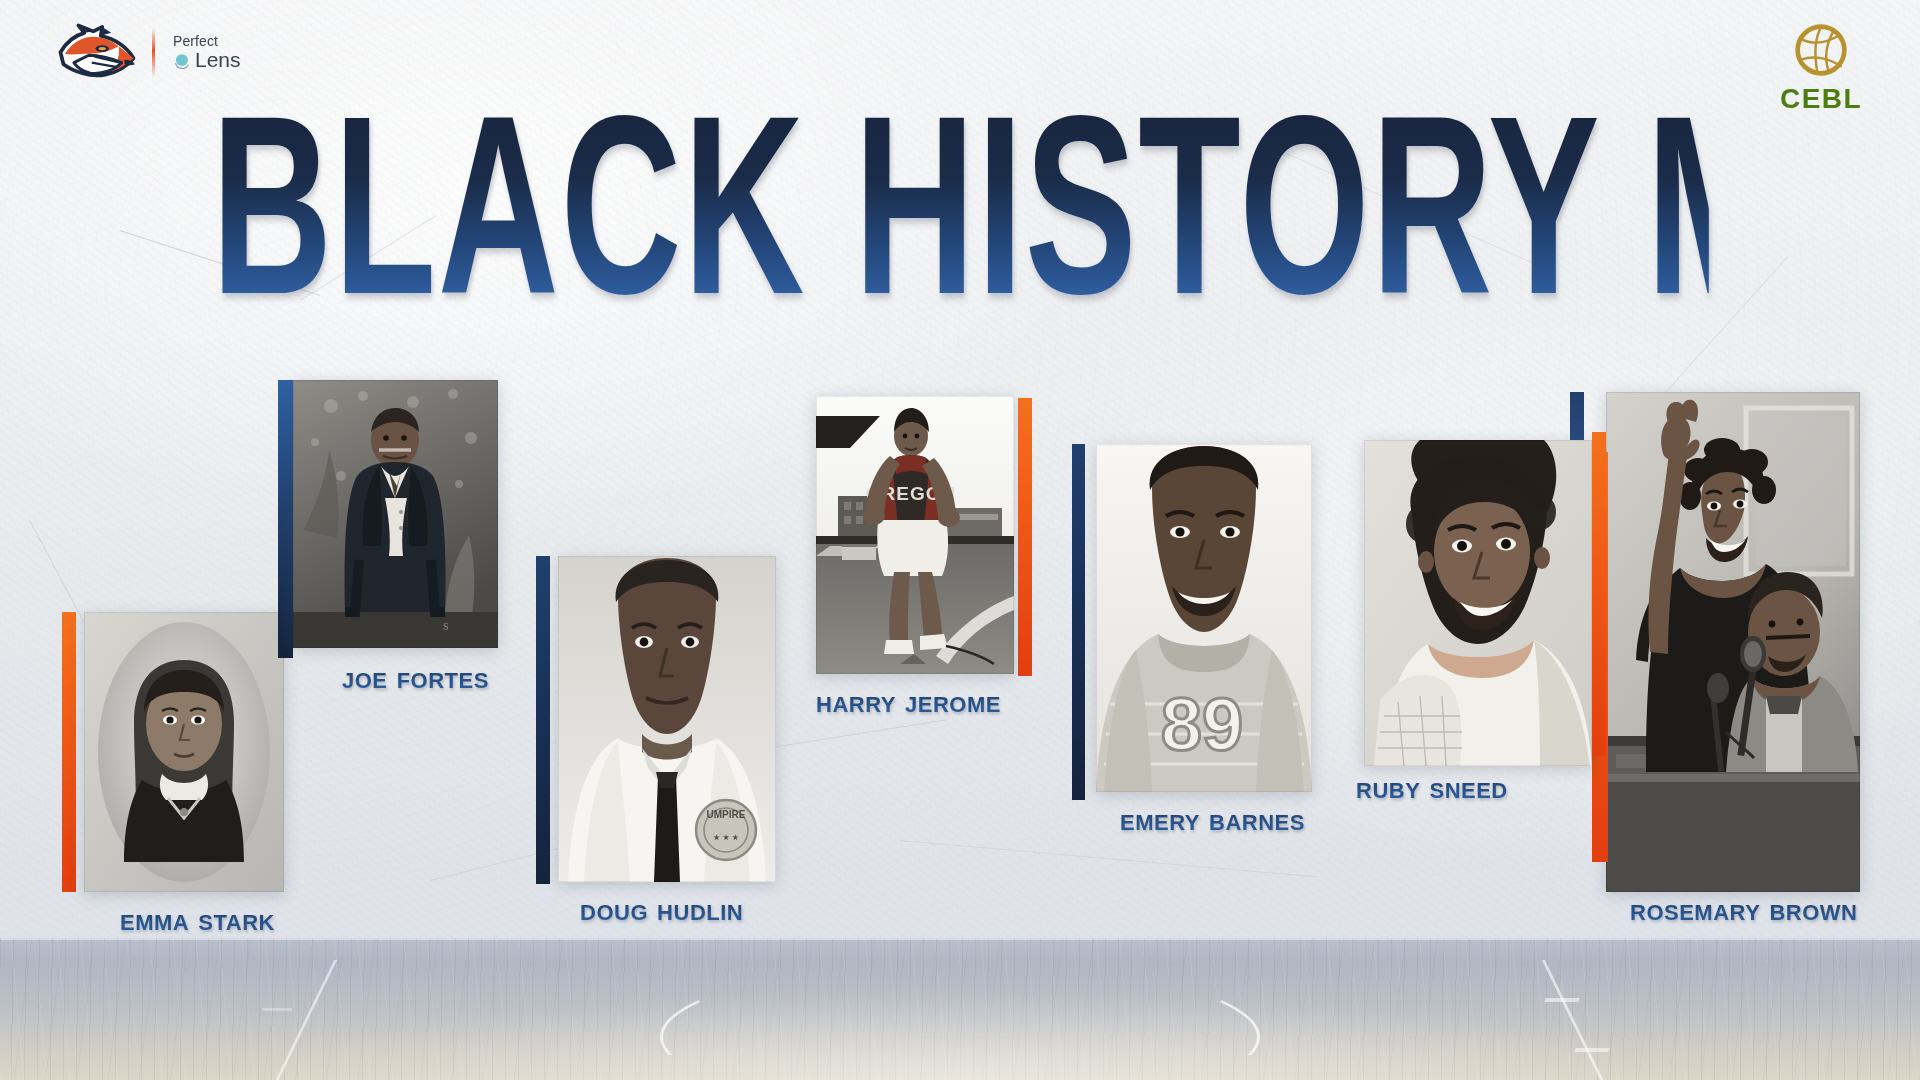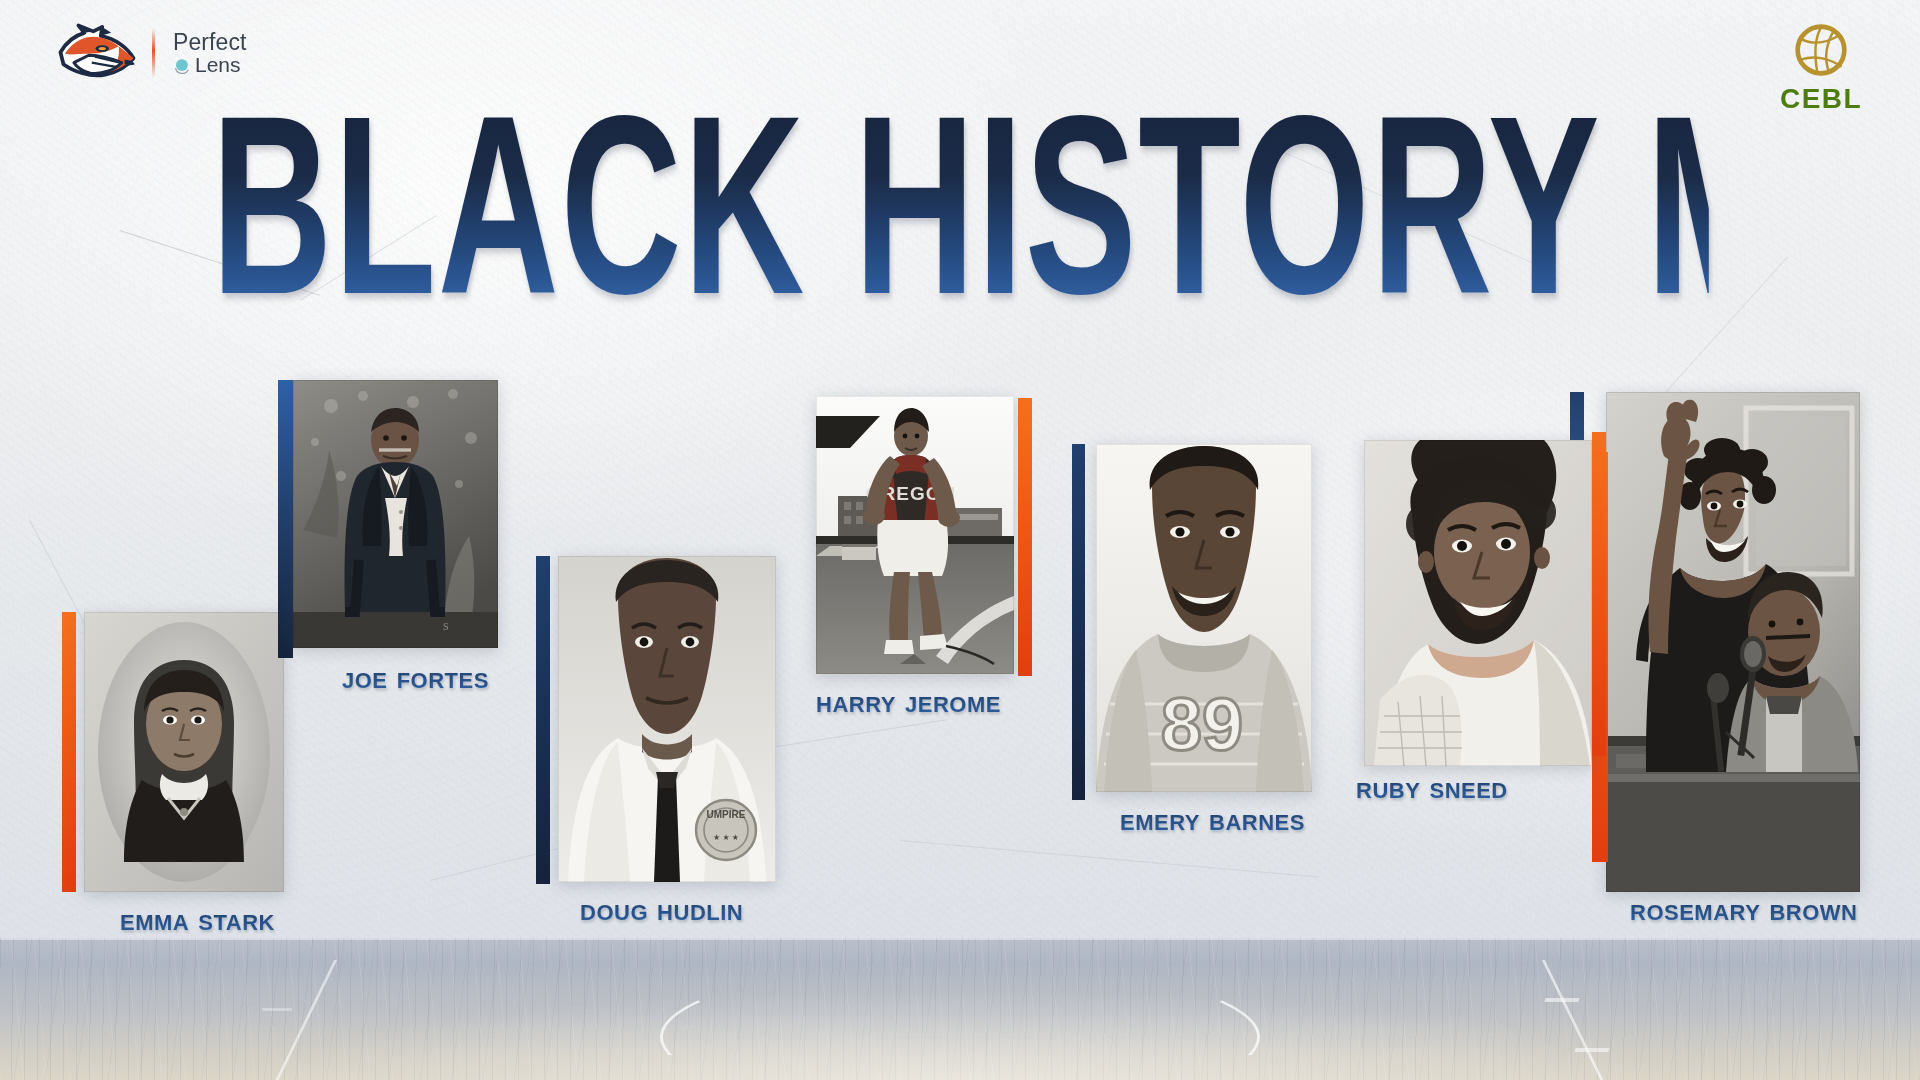--- a/index.html
+++ b/index.html
@@ -70,21 +70,21 @@
                 background:rgba(255,255,255,.45); }
 
   
   .logo-left { position:absolute; left:56px; top:22px; display:flex; align-items:center; gap:0; }
   .mascot { width:82px; height:62px; }
   .logo-divider {
     width:3px; height:50px; margin:0 18px 0 14px;
     background:linear-gradient(180deg,rgba(232,90,40,0) 0%, #e0552a 45%, rgba(232,90,40,0) 100%);
   }
   .pl-text { line-height:1.06; color:#3a4350; }
-  .pl-top { font-size:23px; letter-spacing:.1px; }
+  .pl-top { font-size:14px; letter-spacing:.1px; }
   .pl-bottom { font-size:21px; display:flex; align-items:center; gap:5px; }
   .pl-dot { width:17px; height:17px; display:inline-block; }
 
   .logo-right { position:absolute; right:56px; top:22px; width:86px; text-align:center; }
   .cebl-ball { width:56px; height:56px; margin:0 auto; display:block; }
   .cebl-word { font-size:28px; font-weight:bold; color:#4d7c0f; letter-spacing:1.4px; margin-top:5px; }
 
   
   .title {
     position:absolute; left:0; top:88px; width:1920px; text-align:center;

